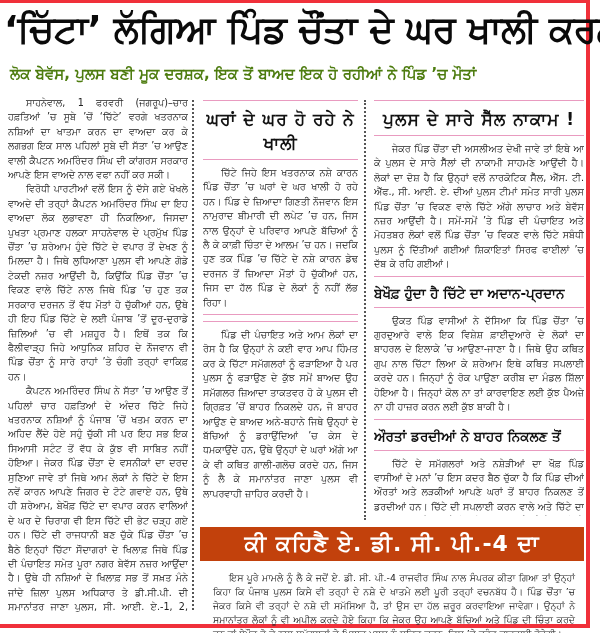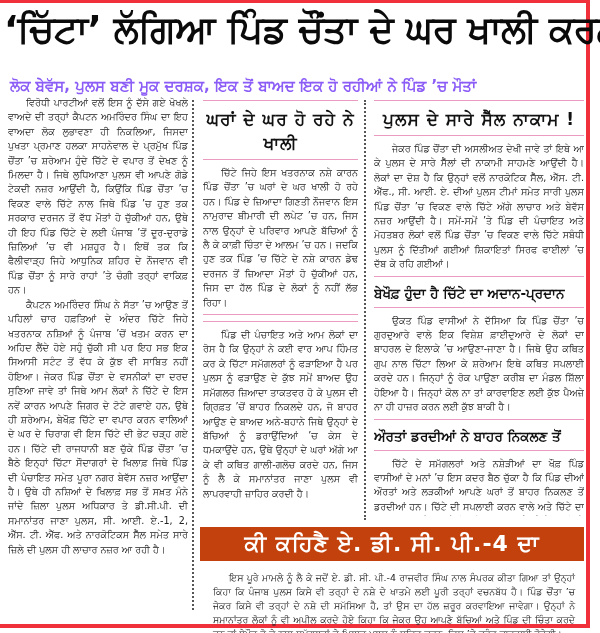--- a/index.html
+++ b/index.html
@@ -1,19 +1,19 @@
 <!DOCTYPE html>
 <html><head>
 <meta charset="utf-8">
 <style>
   html, body { margin:0; padding:0; background:#ffffff; }
   body { width:600px; height:633px; position:relative; overflow:hidden; font-family:"DejaVu Sans", sans-serif; color:#111; }
   .frame { position:absolute; left:0; top:0; width:590px; height:628px; border-top:3px solid #f0303a; border-right:4px solid #f0303a; border-bottom:4px solid #f0303a; box-sizing:border-box; background:#fff; }
   .headline { position:absolute; left:4px; top:8px; width:584px; font-size:37px; font-weight:bold; line-height:44px; white-space:nowrap; letter-spacing:-0.5px; color:#0a0a0a; }
-  .subhead { position:absolute; left:10px; top:64px; width:575px; font-size:15px; font-weight:bold; line-height:20px; white-space:nowrap; color:#8b5cf6;margin-top:12px; }
+  .subhead { position:absolute; left:10px; top:64px; width:575px; font-size:15px; font-weight:bold; line-height:20px; white-space:nowrap; color:#4d7c0f; }
   .col { position:absolute; font-size:9.6px; line-height:14.4px; text-align:justify; color:#222; }
   .col p { margin:0; text-indent:18px; }
   .col1 { left:8px; top:96px; width:180px; height:516px; overflow:hidden; }
   .col2 { left:203px; top:96px; width:155px; height:420px; overflow:hidden; }
   .col3 { left:374px; top:96px; width:210px; height:420px; overflow:hidden; }
   .vsep { position:absolute; width:0; border-left:2px dotted #555; }
   .vsep1 { left:192px; top:100px; height:510px; }
   .vsep2 { left:364px; top:100px; height:420px; }
   .pinkline { border-top:1px solid #e99bc0; margin:4px 0 6px 0; }
   .boxhead { font-weight:bold; text-align:center; color:#111; }
@@ -29,20 +29,21 @@
 
 <div class="frame"></div>
 
 <div class="headline">‘ਚਿੱਟਾ’ ਲੱਗਿਆ ਪਿੰਡ ਚੌਂਤਾ ਦੇ ਘਰ ਖਾਲੀ ਕਰਨ ’ਚ</div>
 <div class="subhead">ਲੋਕ ਬੇਵੱਸ, ਪੁਲਸ ਬਣੀ ਮੂਕ ਦਰਸ਼ਕ, ਇਕ ਤੋਂ ਬਾਅਦ ਇਕ ਹੋ ਰਹੀਆਂ ਨੇ ਪਿੰਡ ’ਚ ਮੌਤਾਂ</div>
 
 <div class="vsep vsep1"></div>
 <div class="vsep vsep2"></div>
 
 <div class="col col1">
+  <p>ਸਾਹਨੇਵਾਲ, 1 ਫਰਵਰੀ (ਜਗਰੂਪ)–ਚਾਰ ਹਫ਼ਤਿਆਂ ’ਚ ਸੂਬੇ ’ਚੋਂ ‘ਚਿੱਟੇ’ ਵਰਗੇ ਖਤਰਨਾਕ ਨਸ਼ਿਆਂ ਦਾ ਖਾਤਮਾ ਕਰਨ ਦਾ ਵਾਅਦਾ ਕਰ ਕੇ ਲਗਭਗ ਇਕ ਸਾਲ ਪਹਿਲਾਂ ਸੂਬੇ ਦੀ ਸੱਤਾ ’ਚ ਆਉਣ ਵਾਲੀ ਕੈਪਟਨ ਅਮਰਿੰਦਰ ਸਿੰਘ ਦੀ ਕਾਂਗਰਸ ਸਰਕਾਰ ਆਪਣੇ ਇਸ ਵਾਅਦੇ ਨਾਲ ਵਫਾ ਨਹੀਂ ਕਰ ਸਕੀ।</p>
   <p>ਵਿਰੋਧੀ ਪਾਰਟੀਆਂ ਵਲੋਂ ਇਸ ਨੂੰ ਦੱਸੇ ਗਏ ਖੋਖਲੇ ਵਾਅਦੇ ਦੀ ਤਰ੍ਹਾਂ ਕੈਪਟਨ ਅਮਰਿੰਦਰ ਸਿੰਘ ਦਾ ਇਹ ਵਾਅਦਾ ਲੋਕ ਲੁਭਾਵਣਾ ਹੀ ਨਿਕਲਿਆ, ਜਿਸਦਾ ਪੁਖਤਾ ਪ੍ਰਮਾਣ ਹਲਕਾ ਸਾਹਨੇਵਾਲ ਦੇ ਪ੍ਰਮੁੱਖ ਪਿੰਡ ਚੌਂਤਾ ’ਚ ਸ਼ਰੇਆਮ ਹੁੰਦੇ ਚਿੱਟੇ ਦੇ ਵਪਾਰ ਤੋਂ ਦੇਖਣ ਨੂੰ ਮਿਲਦਾ ਹੈ। ਜਿਥੇ ਲੁਧਿਆਣਾ ਪੁਲਸ ਵੀ ਆਪਣੇ ਗੋਡੇ ਟੇਕਦੀ ਨਜ਼ਰ ਆਉਂਦੀ ਹੈ, ਕਿਉਂਕਿ ਪਿੰਡ ਚੌਂਤਾ ’ਚ ਵਿਕਣ ਵਾਲੇ ਚਿੱਟੇ ਨਾਲ ਜਿਥੇ ਪਿੰਡ ’ਚ ਹੁਣ ਤਕ ਸਰਕਾਰ ਦਰਜਨ ਤੋਂ ਵੱਧ ਮੌਤਾਂ ਹੋ ਚੁੱਕੀਆਂ ਹਨ, ਉਥੇ ਹੀ ਇਹ ਪਿੰਡ ਚਿੱਟੇ ਦੇ ਲਈ ਪੰਜਾਬ ’ਤੋਂ ਦੂਰ-ਦੁਰਾਡੇ ਜ਼ਿਲਿਆਂ ’ਚ ਵੀ ਮਸ਼ਹੂਰ ਹੈ। ਇਥੋਂ ਤਕ ਕਿ ਫੈਲੀਵਾੜ੍ਹ ਜਿਹੇ ਆਧੁਨਿਕ ਸ਼ਹਿਰ ਦੇ ਨੌਜਵਾਨ ਵੀ ਪਿੰਡ ਚੌਂਤਾ ਨੂੰ ਸਾਰੇ ਰਾਹਾਂ ’ਤੇ ਚੰਗੀ ਤਰ੍ਹਾਂ ਵਾਕਿਫ਼ ਹਨ।</p>
   <p>ਕੈਪਟਨ ਅਮਰਿੰਦਰ ਸਿੰਘ ਨੇ ਸੱਤਾ ’ਚ ਆਉਣ ਤੋਂ ਪਹਿਲਾਂ ਚਾਰ ਹਫ਼ਤਿਆਂ ਦੇ ਅੰਦਰ ਚਿੱਟੇ ਜਿਹੇ ਖਤਰਨਾਕ ਨਸ਼ਿਆਂ ਨੂੰ ਪੰਜਾਬ ’ਚੋਂ ਖਤਮ ਕਰਨ ਦਾ ਅਹਿਦ ਲੈਂਦੇ ਹੋਏ ਸਹੁੰ ਚੁੱਕੀ ਸੀ ਪਰ ਇਹ ਸਭ ਇਕ ਸਿਆਸੀ ਸਟੰਟ ਤੋਂ ਵੱਧ ਕੇ ਕੁੱਝ ਵੀ ਸਾਬਿਤ ਨਹੀਂ ਹੋਇਆ। ਜੇਕਰ ਪਿੰਡ ਚੌਂਤਾ ਦੇ ਵਸਨੀਕਾਂ ਦਾ ਦਰਦ ਸੁਣਿਆ ਜਾਵੇ ਤਾਂ ਜਿਥੇ ਆਮ ਲੋਕਾਂ ਨੇ ਚਿੱਟੇ ਦੇ ਇਸ ਨਵੇਂ ਕਾਰਨ ਆਪਣੇ ਜਿਗਰ ਦੇ ਟੋਟੇ ਗਵਾਏ ਹਨ, ਉਥੇ ਹੀ ਸ਼ਰੇਆਮ, ਬੇਖੌਫ਼ ਚਿੱਟੇ ਦਾ ਵਪਾਰ ਕਰਨ ਵਾਲਿਆਂ ਦੇ ਘਰ ਦੇ ਚਿਰਾਗ ਵੀ ਇਸ ਚਿੱਟੇ ਦੀ ਭੇਟ ਚੜ੍ਹ ਗਏ ਹਨ। ਚਿੱਟੇ ਦੀ ਰਾਜਧਾਨੀ ਬਣ ਚੁੱਕੇ ਪਿੰਡ ਚੌਂਤਾ ’ਚ ਬੈਠੇ ਇਨ੍ਹਾਂ ਚਿੱਟਾ ਸੌਦਾਗਰਾਂ ਦੇ ਖਿਲਾਫ਼ ਜਿਥੇ ਪਿੰਡ ਦੀ ਪੰਚਾਇਤ ਸਮੇਤ ਪੂਰਾ ਨਗਰ ਬੇਵੱਸ ਨਜ਼ਰ ਆਉਂਦਾ ਹੈ। ਉਥੇ ਹੀ ਨਸ਼ਿਆਂ ਦੇ ਖਿਲਾਫ਼ ਸਭ ਤੋਂ ਸਖ਼ਤ ਮੰਨੇ ਜਾਂਦੇ ਜ਼ਿਲਾ ਪੁਲਸ ਅਧਿਕਾਰ ਤੇ ਡੀ.ਸੀ.ਪੀ. ਦੀ ਸਮਾਨਾਂਤਰ ਜਾਣਾ ਪੁਲਸ, ਸੀ. ਆਈ. ਏ.-1, 2, ਐੱਸ. ਟੀ. ਐੱਫ. ਅਤੇ ਨਾਰਕੋਟਿਕਸ ਸੈੱਲ ਸਮੇਤ ਸਾਰੇ ਜ਼ਿਲੇ ਦੀ ਪੁਲਸ ਹੀ ਲਾਚਾਰ ਨਜ਼ਰ ਆ ਰਹੀ ਹੈ।</p>
 </div>
 
 <div class="col col2">
   <div class="pinkline"></div>
   <div class="boxhead big">ਘਰਾਂ ਦੇ ਘਰ ਹੋ ਰਹੇ ਨੇ ਖਾਲੀ</div>
   <div class="pinkline"></div>
   <p>ਚਿੱਟੇ ਜਿਹੇ ਇਸ ਖਤਰਨਾਕ ਨਸ਼ੇ ਕਾਰਨ ਪਿੰਡ ਚੌਂਤਾ ’ਚ ਘਰਾਂ ਦੇ ਘਰ ਖਾਲੀ ਹੋ ਰਹੇ ਹਨ। ਪਿੰਡ ਦੇ ਜ਼ਿਆਦਾ ਗਿਣਤੀ ਨੌਜਵਾਨ ਇਸ ਨਾਮੁਰਾਦ ਬੀਮਾਰੀ ਦੀ ਲਪੇਟ ’ਚ ਹਨ, ਜਿਸ ਨਾਲ ਉਨ੍ਹਾਂ ਦੇ ਪਰਿਵਾਰ ਆਪਣੇ ਬੱਚਿਆਂ ਨੂੰ ਲੈ ਕੇ ਕਾਫ਼ੀ ਚਿੰਤਾ ਦੇ ਆਲਮ ’ਚ ਹਨ। ਜਦਕਿ ਹੁਣ ਤਕ ਪਿੰਡ ’ਚ ਚਿੱਟੇ ਦੇ ਨਸ਼ੇ ਕਾਰਨ ਡੇਢ ਦਰਜਨ ਤੋਂ ਜ਼ਿਆਦਾ ਮੌਤਾਂ ਹੋ ਚੁੱਕੀਆਂ ਹਨ, ਜਿਸ ਦਾ ਹੱਲ ਪਿੰਡ ਦੇ ਲੋਕਾਂ ਨੂੰ ਨਹੀਂ ਲੱਭ ਰਿਹਾ।</p>
   <div class="pinkline"></div>

